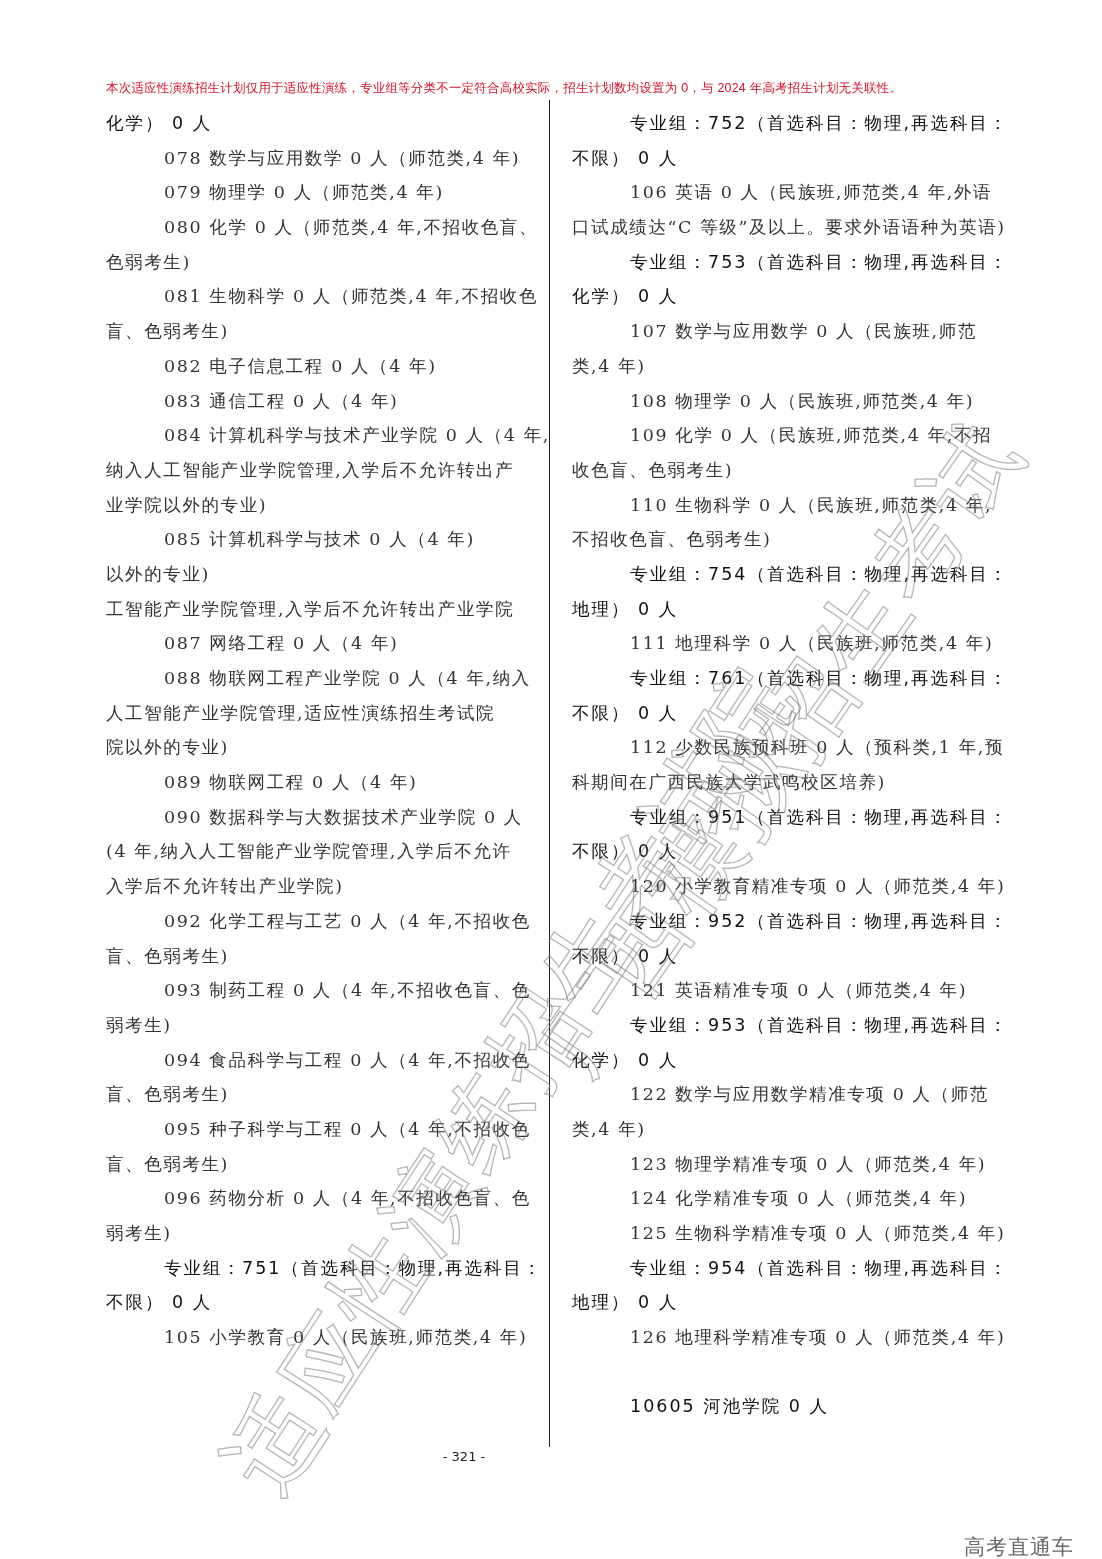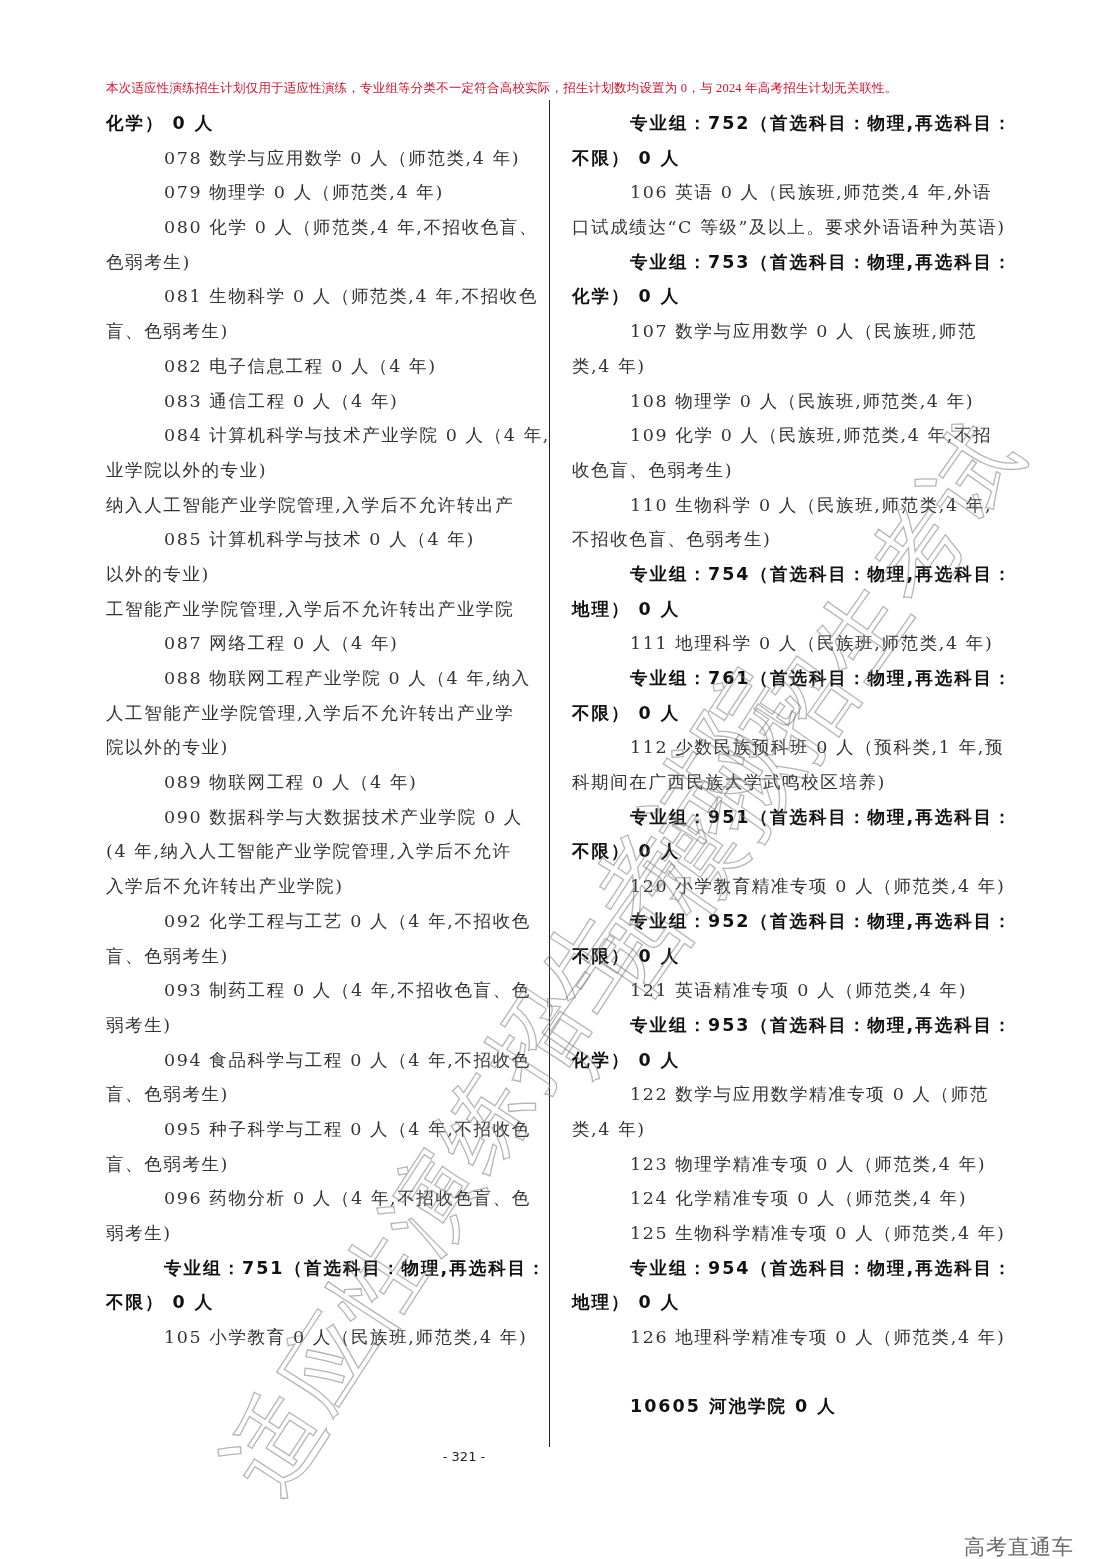--- a/index.html
+++ b/index.html
@@ -3,36 +3,36 @@
 <meta charset="utf-8">
 <style>
   html, body { margin: 0; padding: 0; }
   body {
     width: 1102px; height: 1559px; background: #ffffff; position: relative; overflow: hidden;
     font-family: "DejaVu Serif", "Liberation Serif", serif; color: #2a2a2a;
   }
   .notice {
     position: absolute; left: 106px; top: 80px; width: 900px;
     font-size: 12.5px; color: #d0112b; letter-spacing: 0.2px; white-space: nowrap;
-    font-family: Liberation Serif, serif;
+    font-family: Liberation Sans, sans-serif;
   }
   .divider {
     position: absolute; left: 549px; top: 100px; width: 1px; height: 1347px; background: #222;
   }
   .col {
     position: absolute; top: 106px; width: 425px;
   }
   .col.left { left: 106px; }
   .col.right { left: 572px; }
   .line {
     font-size: 17.5px; line-height: 34.7px; height: 34.7px; white-space: nowrap;
     letter-spacing: 1.6px; color: #333;
   }
   .line.indent { padding-left: 58px; }
-  .line.bold { font-weight: bold; color: #111; font-family: "DejaVu Sans", sans-serif; letter-spacing: 2px; }
+  .line.bold { font-weight: normal; color: #111; font-family: "DejaVu Sans", sans-serif; letter-spacing: 2px; }
   .line.blank { height: 34.7px; }
   .pagenum {
     position: absolute; left: 0; width: 928px; top: 1449px; text-align: center;
     font-family: "DejaVu Sans", sans-serif; font-size: 13px; color: #222;
   }
   .brand {
     position: absolute; left: 964px; top: 1506px; font-family: "DejaVu Sans", sans-serif;
     font-size: 21px; color: #6a6a6a; letter-spacing: 1px; margin-top: 27px;
   }
   .watermark {
@@ -54,28 +54,28 @@
     <div class="line bold">化学） 0 人</div>
     <div class="line indent">078 数学与应用数学 0 人（师范类,4 年)</div>
     <div class="line indent">079 物理学 0 人（师范类,4 年)</div>
     <div class="line indent">080 化学 0 人（师范类,4 年,不招收色盲、</div>
     <div class="line">色弱考生)</div>
     <div class="line indent">081 生物科学 0 人（师范类,4 年,不招收色</div>
     <div class="line">盲、色弱考生)</div>
     <div class="line indent">082 电子信息工程 0 人（4 年)</div>
     <div class="line indent">083 通信工程 0 人（4 年)</div>
     <div class="line indent">084 计算机科学与技术产业学院 0 人（4 年,</div>
+    <div class="line">纳入人工智能产业学院管理,入学后不允许转出产</div>
     <div class="line">业学院以外的专业)</div>
-    <div class="line">纳入人工智能产业学院管理,入学后不允许转出产</div>
     <div class="line indent">085 计算机科学与技术 0 人（4 年)</div>
     <div class="line">以外的专业)</div>
     <div class="line">工智能产业学院管理,入学后不允许转出产业学院</div>
     <div class="line indent">087 网络工程 0 人（4 年)</div>
     <div class="line indent">088 物联网工程产业学院 0 人（4 年,纳入</div>
-    <div class="line">人工智能产业学院管理,入学后不允许转出产业学</div>
+    <div class="line">人工智能产业学院管理,适应性演练招生考试院</div>
     <div class="line">院以外的专业)</div>
     <div class="line indent">089 物联网工程 0 人（4 年)</div>
     <div class="line indent">090 数据科学与大数据技术产业学院 0 人</div>
     <div class="line">(4 年,纳入人工智能产业学院管理,入学后不允许</div>
     <div class="line">入学后不允许转出产业学院)</div>
     <div class="line indent">092 化学工程与工艺 0 人（4 年,不招收色</div>
     <div class="line">盲、色弱考生)</div>
     <div class="line indent">093 制药工程 0 人（4 年,不招收色盲、色</div>
     <div class="line">弱考生)</div>
     <div class="line indent">094 食品科学与工程 0 人（4 年,不招收色</div>

